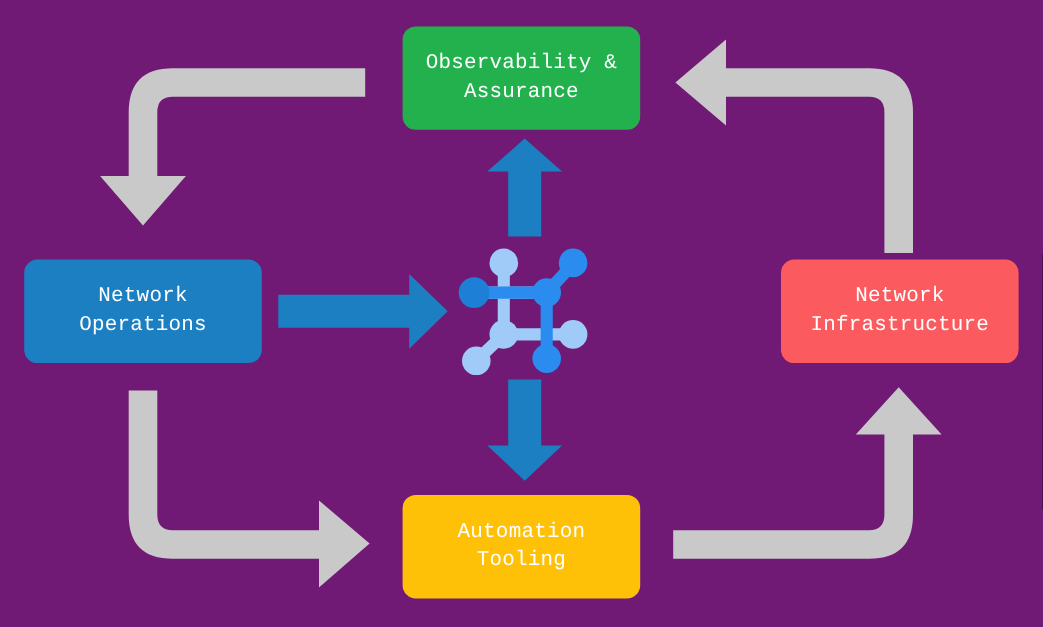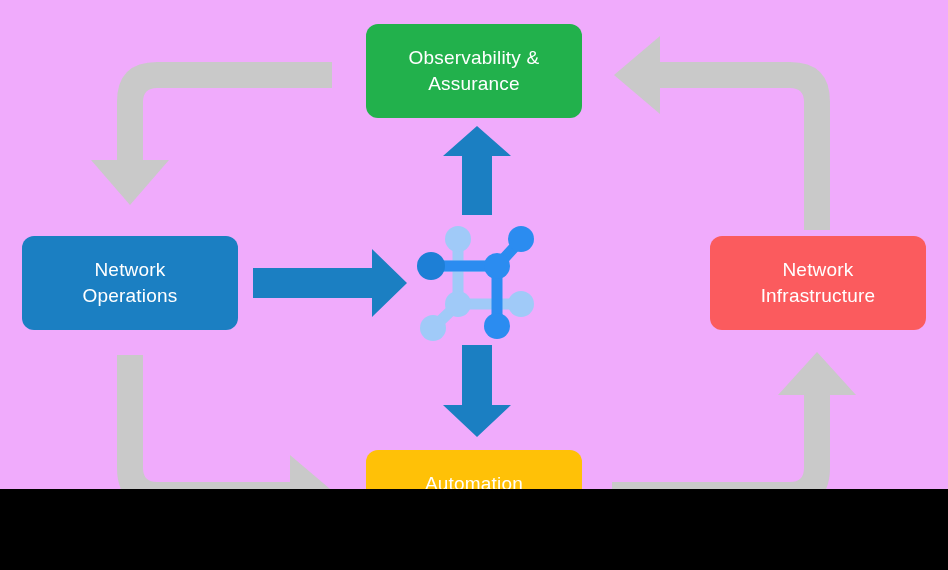--- a/index.html
+++ b/index.html
@@ -3,24 +3,24 @@
 <meta charset="utf-8">
 <style>
   html, body {
     margin: 0;
     padding: 0;
     background: #000000;
   }
   #canvas {
     position: relative;
     width: 948px;
-    height: 489px;
-    background: #f0abfc;
+    height: 570px;
+    background: #701a75;
     overflow: hidden;
-    font-family: Liberation Sans, sans-serif;
+    font-family: Liberation Mono, monospace;
   }
   .node-box {
     position: absolute;
     display: flex;
     align-items: center;
     justify-content: center;
     text-align: center;
     border-radius: 12px;
     color: #ffffff;
     font-size: 19px;
@@ -129,16 +129,16 @@
 Operations</span>
   </div>
 
   <div class="node-box" id="box-network-infrastructure" style="background:#fb5b5e;">
     <span class="node-label">Network
 Infrastructure</span>
   </div>
 
   <div class="node-box" id="box-automation-tooling" style="background:#ffc107;">
     <span class="node-label">Automation
-Network</span>
+Tooling</span>
   </div>
 
 </div>
 
 </body></html>

